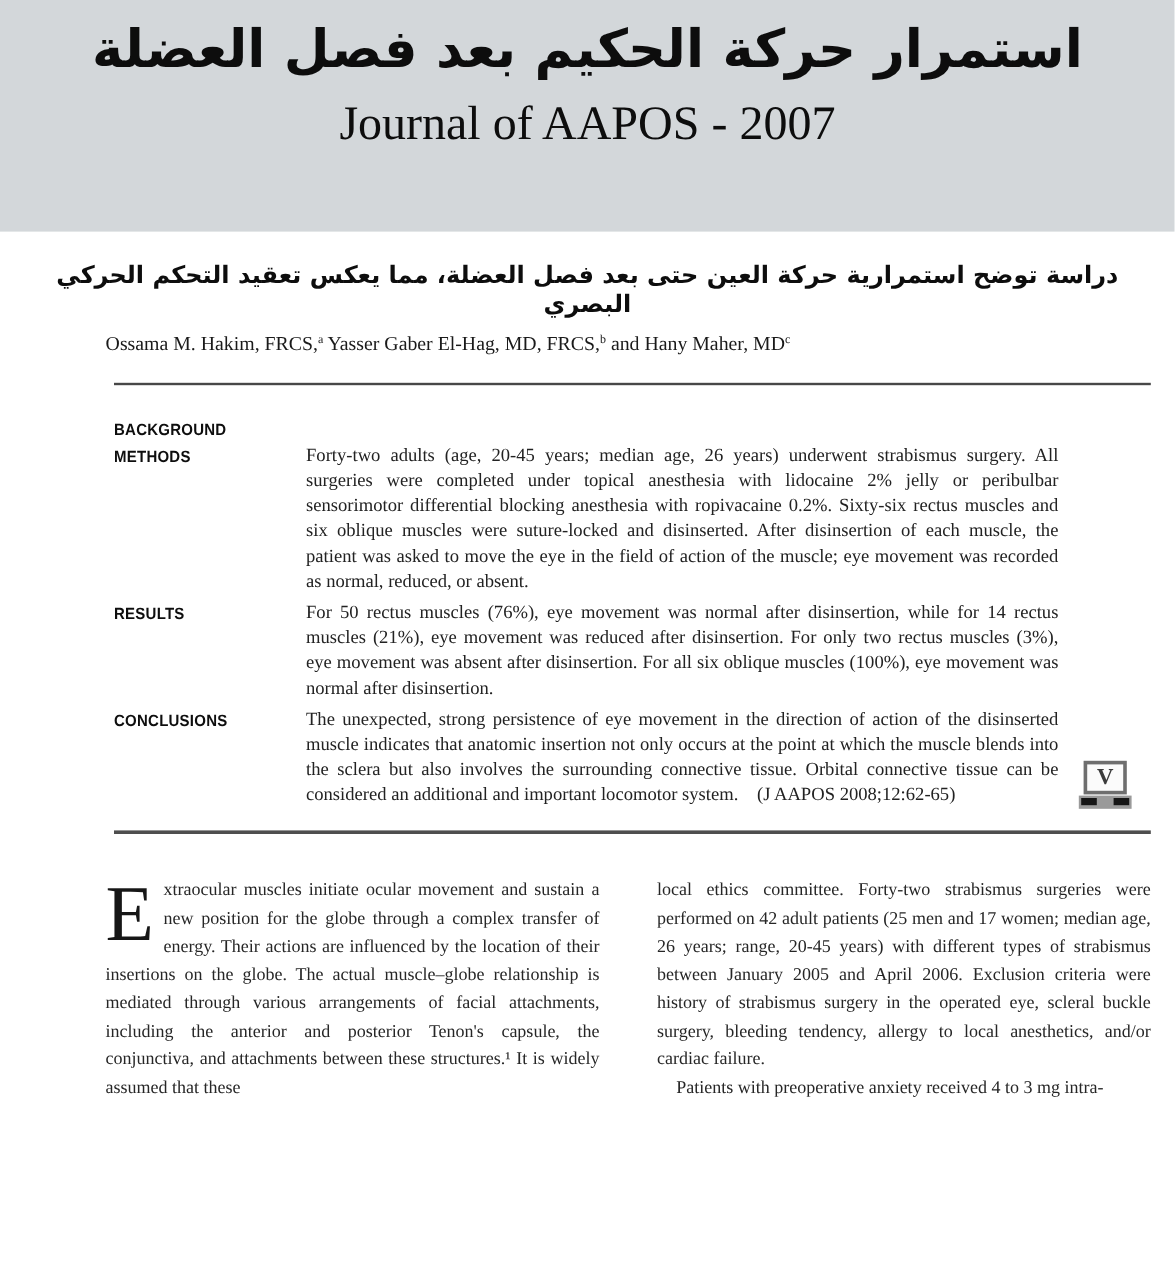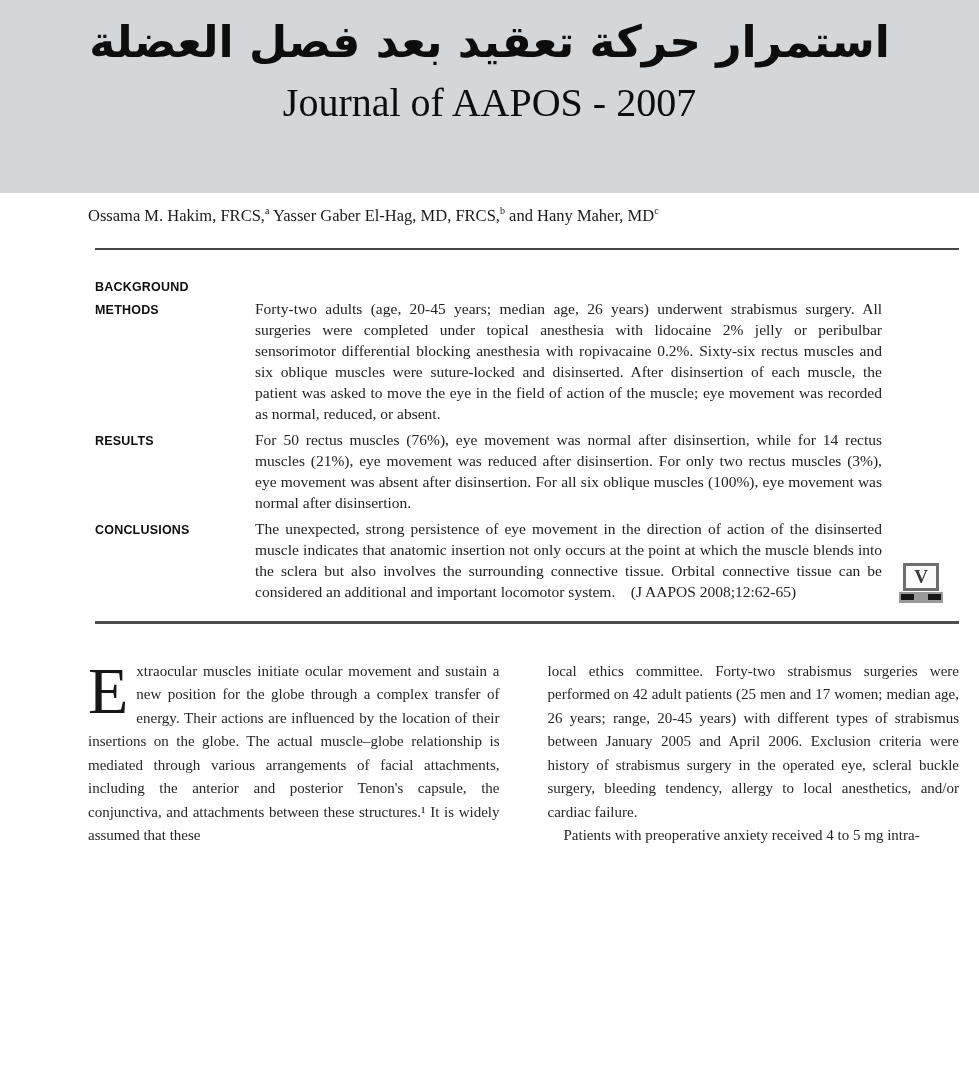--- a/index.html
+++ b/index.html
@@ -166,24 +166,25 @@
     color:#161616;
   }
   .col p + p { text-indent:16px; }
 </style>
 </head>
 <body>
 
 <div class="page">
 
   <header class="banner">
-    <div class="banner-title-ar">استمرار حركة تعقيد بعد فصل العضلة</div>
+    <div class="banner-title-ar">استمرار حركة الحكيم بعد فصل العضلة</div>
     <div class="banner-journal">Journal of AAPOS - 2007</div>
   </header>
 
+  <div class="subtitle-ar">دراسة توضح استمرارية حركة العين حتى بعد فصل العضلة، مما يعكس تعقيد التحكم الحركي البصري</div>
 
   <div class="content">
 
     <div class="authors">Ossama M. Hakim, FRCS,<sup>a</sup> Yasser Gaber El-Hag, MD, FRCS,<sup>b</sup> and Hany Maher, MD<sup>c</sup></div>
 
     <section class="abstract">
 
       <div class="abs-row">
         <div class="abs-label">BACKGROUND</div>
       </div>
@@ -208,18 +209,18 @@
         <div class="vi-base"></div>
       </div>
     </section>
 
     <section class="columns">
       <div class="col">
         <p><span class="dropcap">E</span><span>xtraocular muscles initiate ocular movement and sustain a new position for the globe through a complex transfer of energy. Their actions are influenced by the location of their insertions on the globe. The actual muscle–globe relationship is mediated through various arrangements of facial attachments, including the anterior and posterior Tenon's capsule, the conjunctiva, and attachments between these structures.¹ It is widely assumed that these</span></p>
       </div>
       <div class="col">
         <p>local ethics committee. Forty-two strabismus surgeries were performed on 42 adult patients (25 men and 17 women; median age, 26 years; range, 20-45 years) with different types of strabismus between January 2005 and April 2006. Exclusion criteria were history of strabismus surgery in the operated eye, scleral buckle surgery, bleeding tendency, allergy to local anesthetics, and/or cardiac failure.</p>
-        <p>Patients with preoperative anxiety received 4 to 5 mg intra-</p>
+        <p>Patients with preoperative anxiety received 4 to 3 mg intra-</p>
       </div>
     </section>
 
   </div>
 </div>
 
 </body></html>

